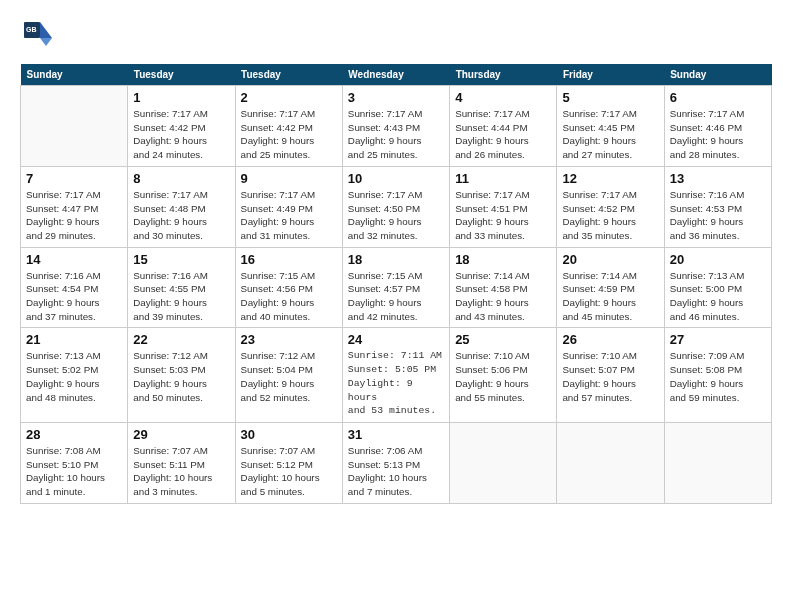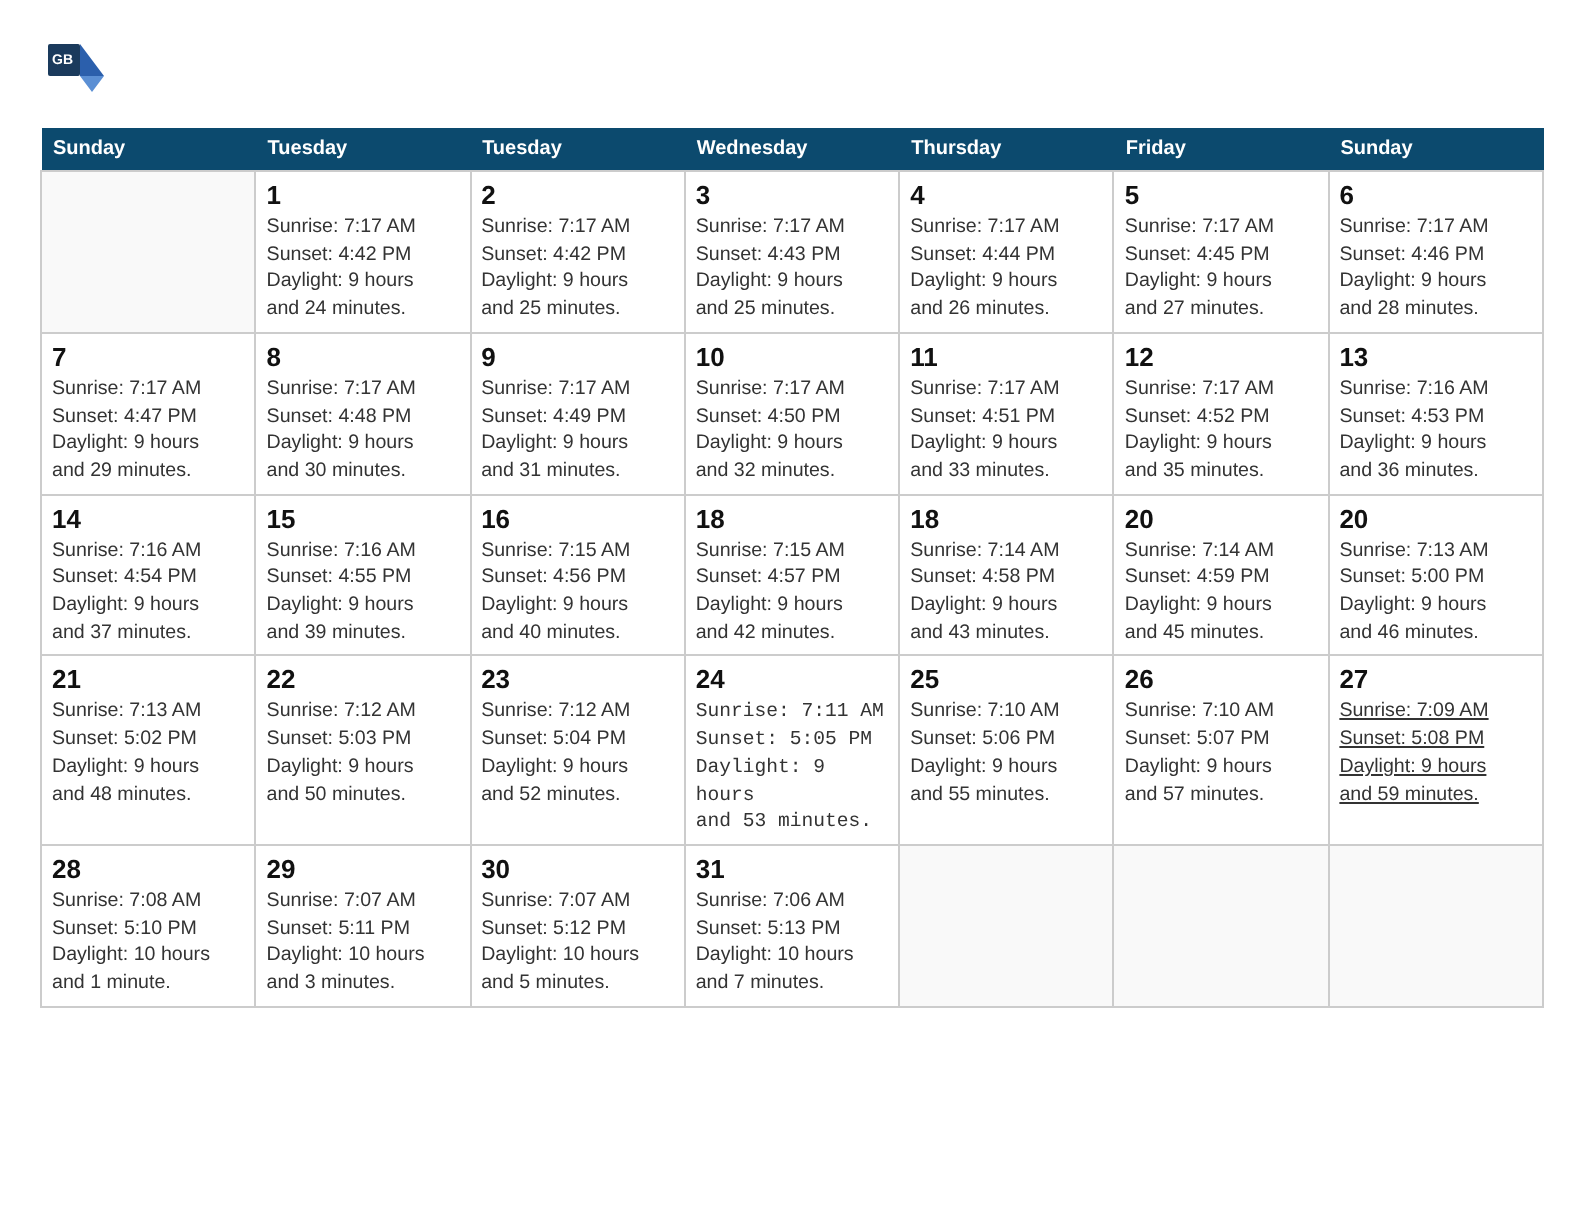--- a/index.html
+++ b/index.html
@@ -299,21 +299,21 @@
           </td>
           <td>
             <div class="day-number">26</div>
             <div class="day-info" style="white-space: pre-line;">Sunrise: 7:10 AM
 Sunset: 5:07 PM
 Daylight: 9 hours
 and 57 minutes.</div>
           </td>
           <td>
             <div class="day-number">27</div>
-            <div class="day-info" style="white-space: pre-line; text-decoration: underline;">Sunrise: 7:09 AM
+            <div class="day-info" style="white-space: pre-line;">Sunrise: 7:09 AM
 Sunset: 5:08 PM
 Daylight: 9 hours
 and 59 minutes.</div>
           </td>
         </tr>
         <tr>
           <td>
             <div class="day-number">28</div>
             <div class="day-info" style="white-space: pre-line;">Sunrise: 7:08 AM
 Sunset: 5:10 PM

